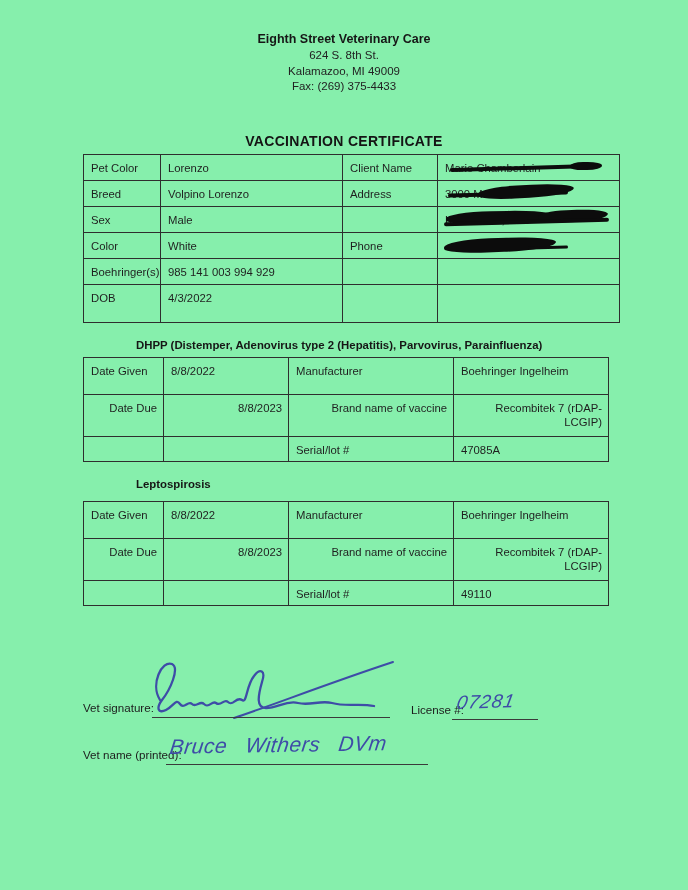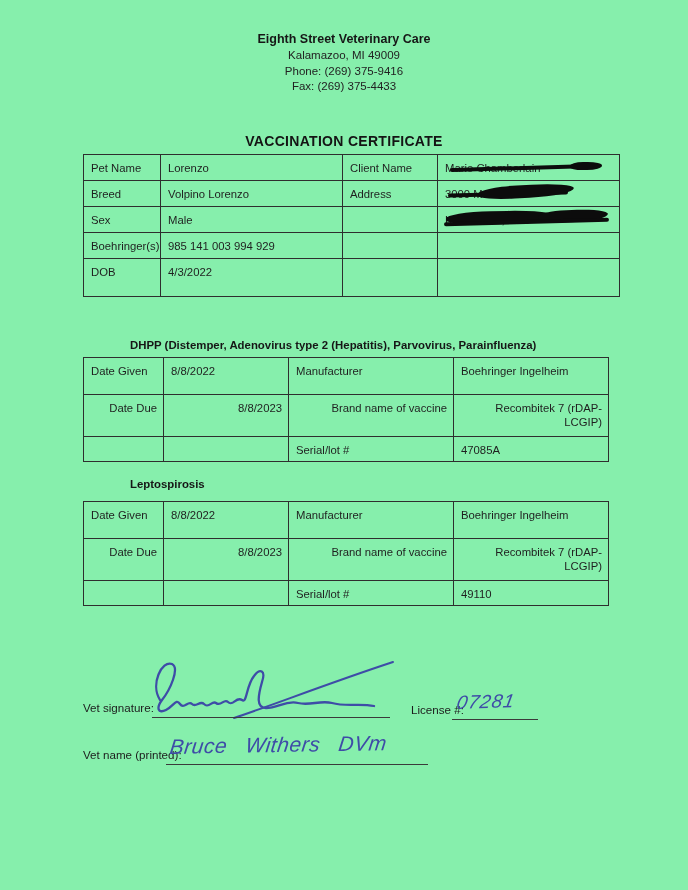--- a/index.html
+++ b/index.html
@@ -41,21 +41,21 @@
 
   .info-table { position:absolute; left:83px; top:154px; width:536px; border:1px solid #242424; }
   .info-table col:nth-child(1){ width:77px; }
   .info-table col:nth-child(2){ width:182px; }
   .info-table col:nth-child(3){ width:95px; }
   .info-table col:nth-child(4){ width:182px; }
   .h26 { height:26px; }
   .h38 { height:38px; }
 
   .vax-heading {
-    position:absolute; left:83px;
+    position:absolute; left:89px;
     font-weight:bold; font-size:11.4px; color:#161616;padding-left:47px;
   }
   .vax-heading.dhpp  { top:339px; }
   .vax-heading.lepto { top:478px; }
 
   .vax-table { position:absolute; left:83px; width:525px; border:1px solid #0c4a6e; }
   .vax-table.dhpp  { top:357px; }
   .vax-table.lepto { top:501px; }
   .vax-table col:nth-child(1){ width:80px; }
   .vax-table col:nth-child(2){ width:125px; }
@@ -102,37 +102,37 @@
     white-space:nowrap;
   }
 </style>
 </head>
 <body>
 
 <div class="page">
 
   <div class="clinic">
     <div class="name">Eighth Street Veterinary Care</div>
+    <div>624 S. 8th St.</div>
     <div>Kalamazoo, MI 49009</div>
-    <div>Phone: (269) 375-9416</div>
     <div>Fax: (269) 375-4433</div>
   </div>
 
   <div class="cert-title">VACCINATION CERTIFICATE</div>
 
   <table class="info-table">
     <colgroup>
         <col>
         <col>
         <col>
         <col>
       </colgroup>
     <tbody>
         <tr class="h26">
-      <td>Pet Name</td>
+      <td>Pet Color</td>
       <td>Lorenzo</td>
       <td>Client Name</td>
       <td class="redact">
         <span>Marie Chamberlain</span>
         <span class="mark strike" style="left:12px; top:11px; width:143px;"></span>
         <span class="mark blob" style="left:132px; top:7px;  width:32px; height:8px;"></span>
       </td>
     </tr>
     <tr class="h26">
       <td>Breed</td>
@@ -146,20 +146,30 @@
     </tr>
     <tr class="h26">
       <td>Sex</td>
       <td>Male</td>
       <td></td>
       <td class="redact">
         <span>Kalamazoo, MI 4</span>
         <span class="mark blob" style="left:8px;  top:4px; width:110px; height:13px; transform:rotate(-1deg);"></span>
         <span class="mark blob" style="left:100px; top:3px; width:70px; height:12px; transform:rotate(-2deg);"></span>
         <span class="mark strike" style="left:6px; top:13px; width:165px;"></span>
+      </td>
+    </tr>
+    <tr class="h26">
+      <td>Color</td>
+      <td>White</td>
+      <td>Phone</td>
+      <td class="redact">
+        <span></span>
+        <span class="mark blob" style="left:6px; top:5px; width:112px; height:14px; transform:rotate(-2deg);"></span>
+        <span class="mark strike" style="left:90px; top:13px; width:40px; height:3px;"></span>
       </td>
     </tr>
     <tr class="h26">
       <td>Boehringer(s)</td>
       <td>985 141 003 994 929</td>
       <td></td>
       <td></td>
     </tr>
     <tr class="h38">
       <td>DOB</td>

